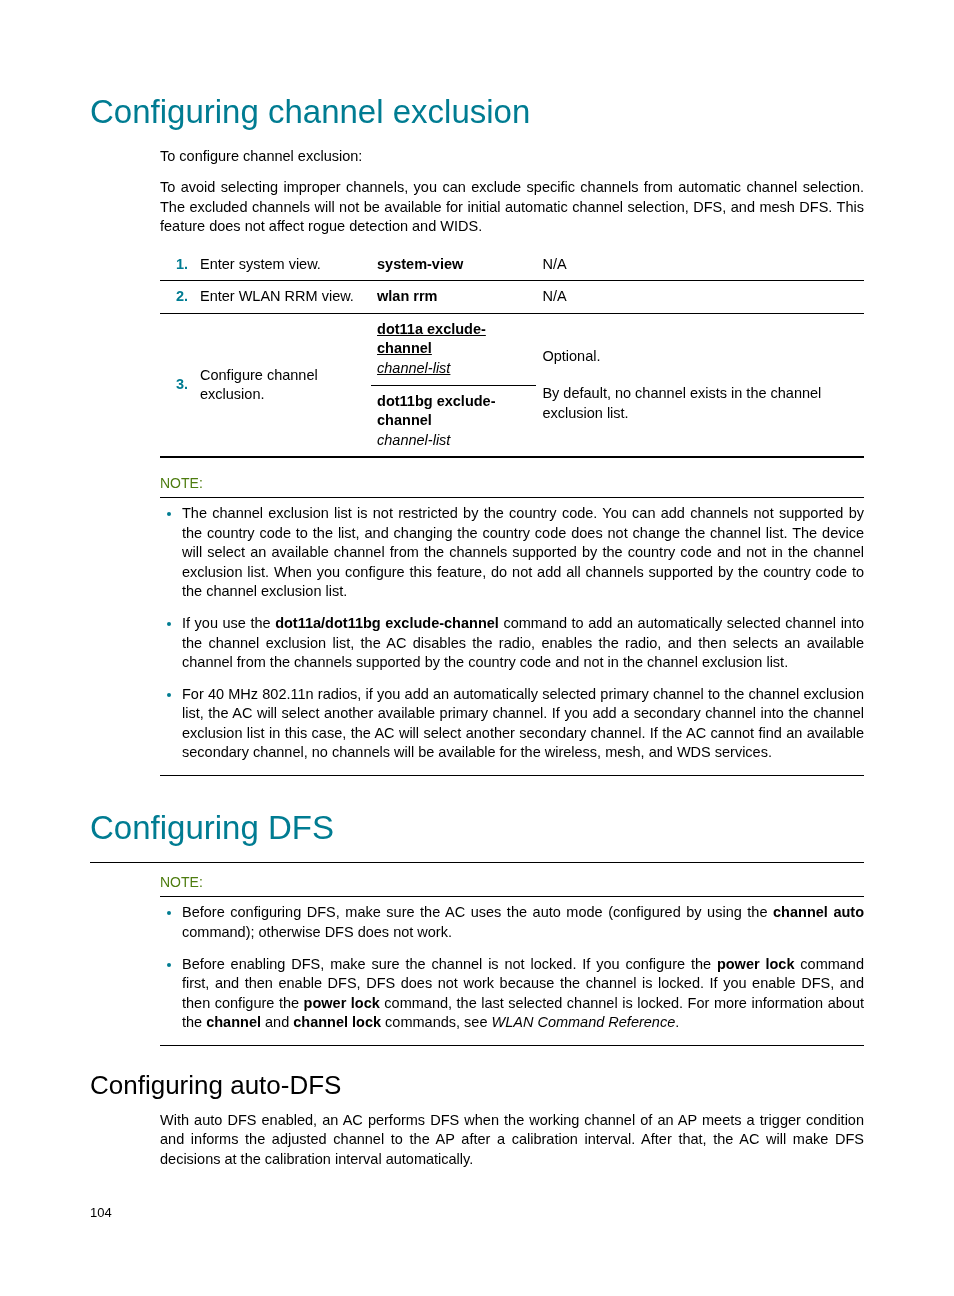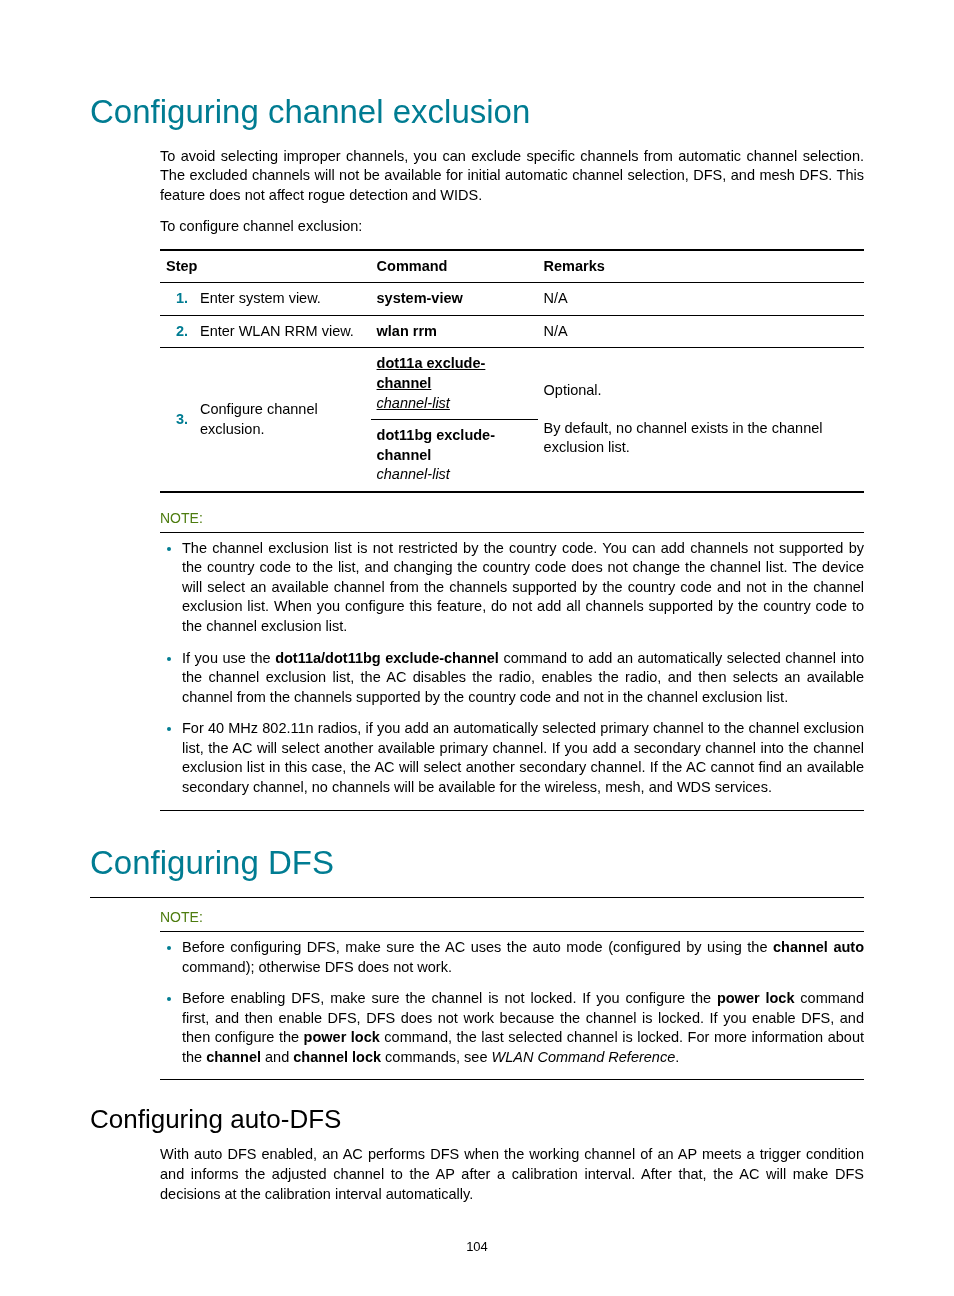--- a/index.html
+++ b/index.html
@@ -77,42 +77,36 @@
   ul.notes li::marker {
     color: #007c92;
   }
   hr.sep {
     border: none;
     border-top: 1px solid #000;
     margin: 2px 0;
   }
   .inner-sep { border-bottom: 1px solid #000; }
   .page-num {
-    text-align: center;
     font-size: 13px;
     margin-top: 34px;
   }
   .section-gap { height: 28px; }
 </style>
 </head>
 <body>
 
 <h1 class="teal">Configuring channel exclusion</h1>
 
 <div class="indent">
+  <p class="body" style="text-align:left;">To configure channel exclusion:</p>
   <p class="body">To avoid selecting improper channels, you can exclude specific channels from automatic channel selection. The excluded channels will not be available for initial automatic channel selection, DFS, and mesh DFS. This feature does not affect rogue detection and WIDS.</p>
-  <p class="body" style="text-align:left;">To configure channel exclusion:</p>
 
   <table class="steps">
     <tbody>
-        <tr>
-      <th colspan="2">Step</th>
-      <th>Command</th>
-      <th>Remarks</th>
-    </tr>
     <tr>
       <td class="num">1.</td>
       <td>Enter system view.</td>
       <td class="bold">system-view</td>
       <td>N/A</td>
     </tr>
     <tr>
       <td class="num">2.</td>
       <td>Enter WLAN RRM view.</td>
       <td class="bold">wlan rrm</td>

